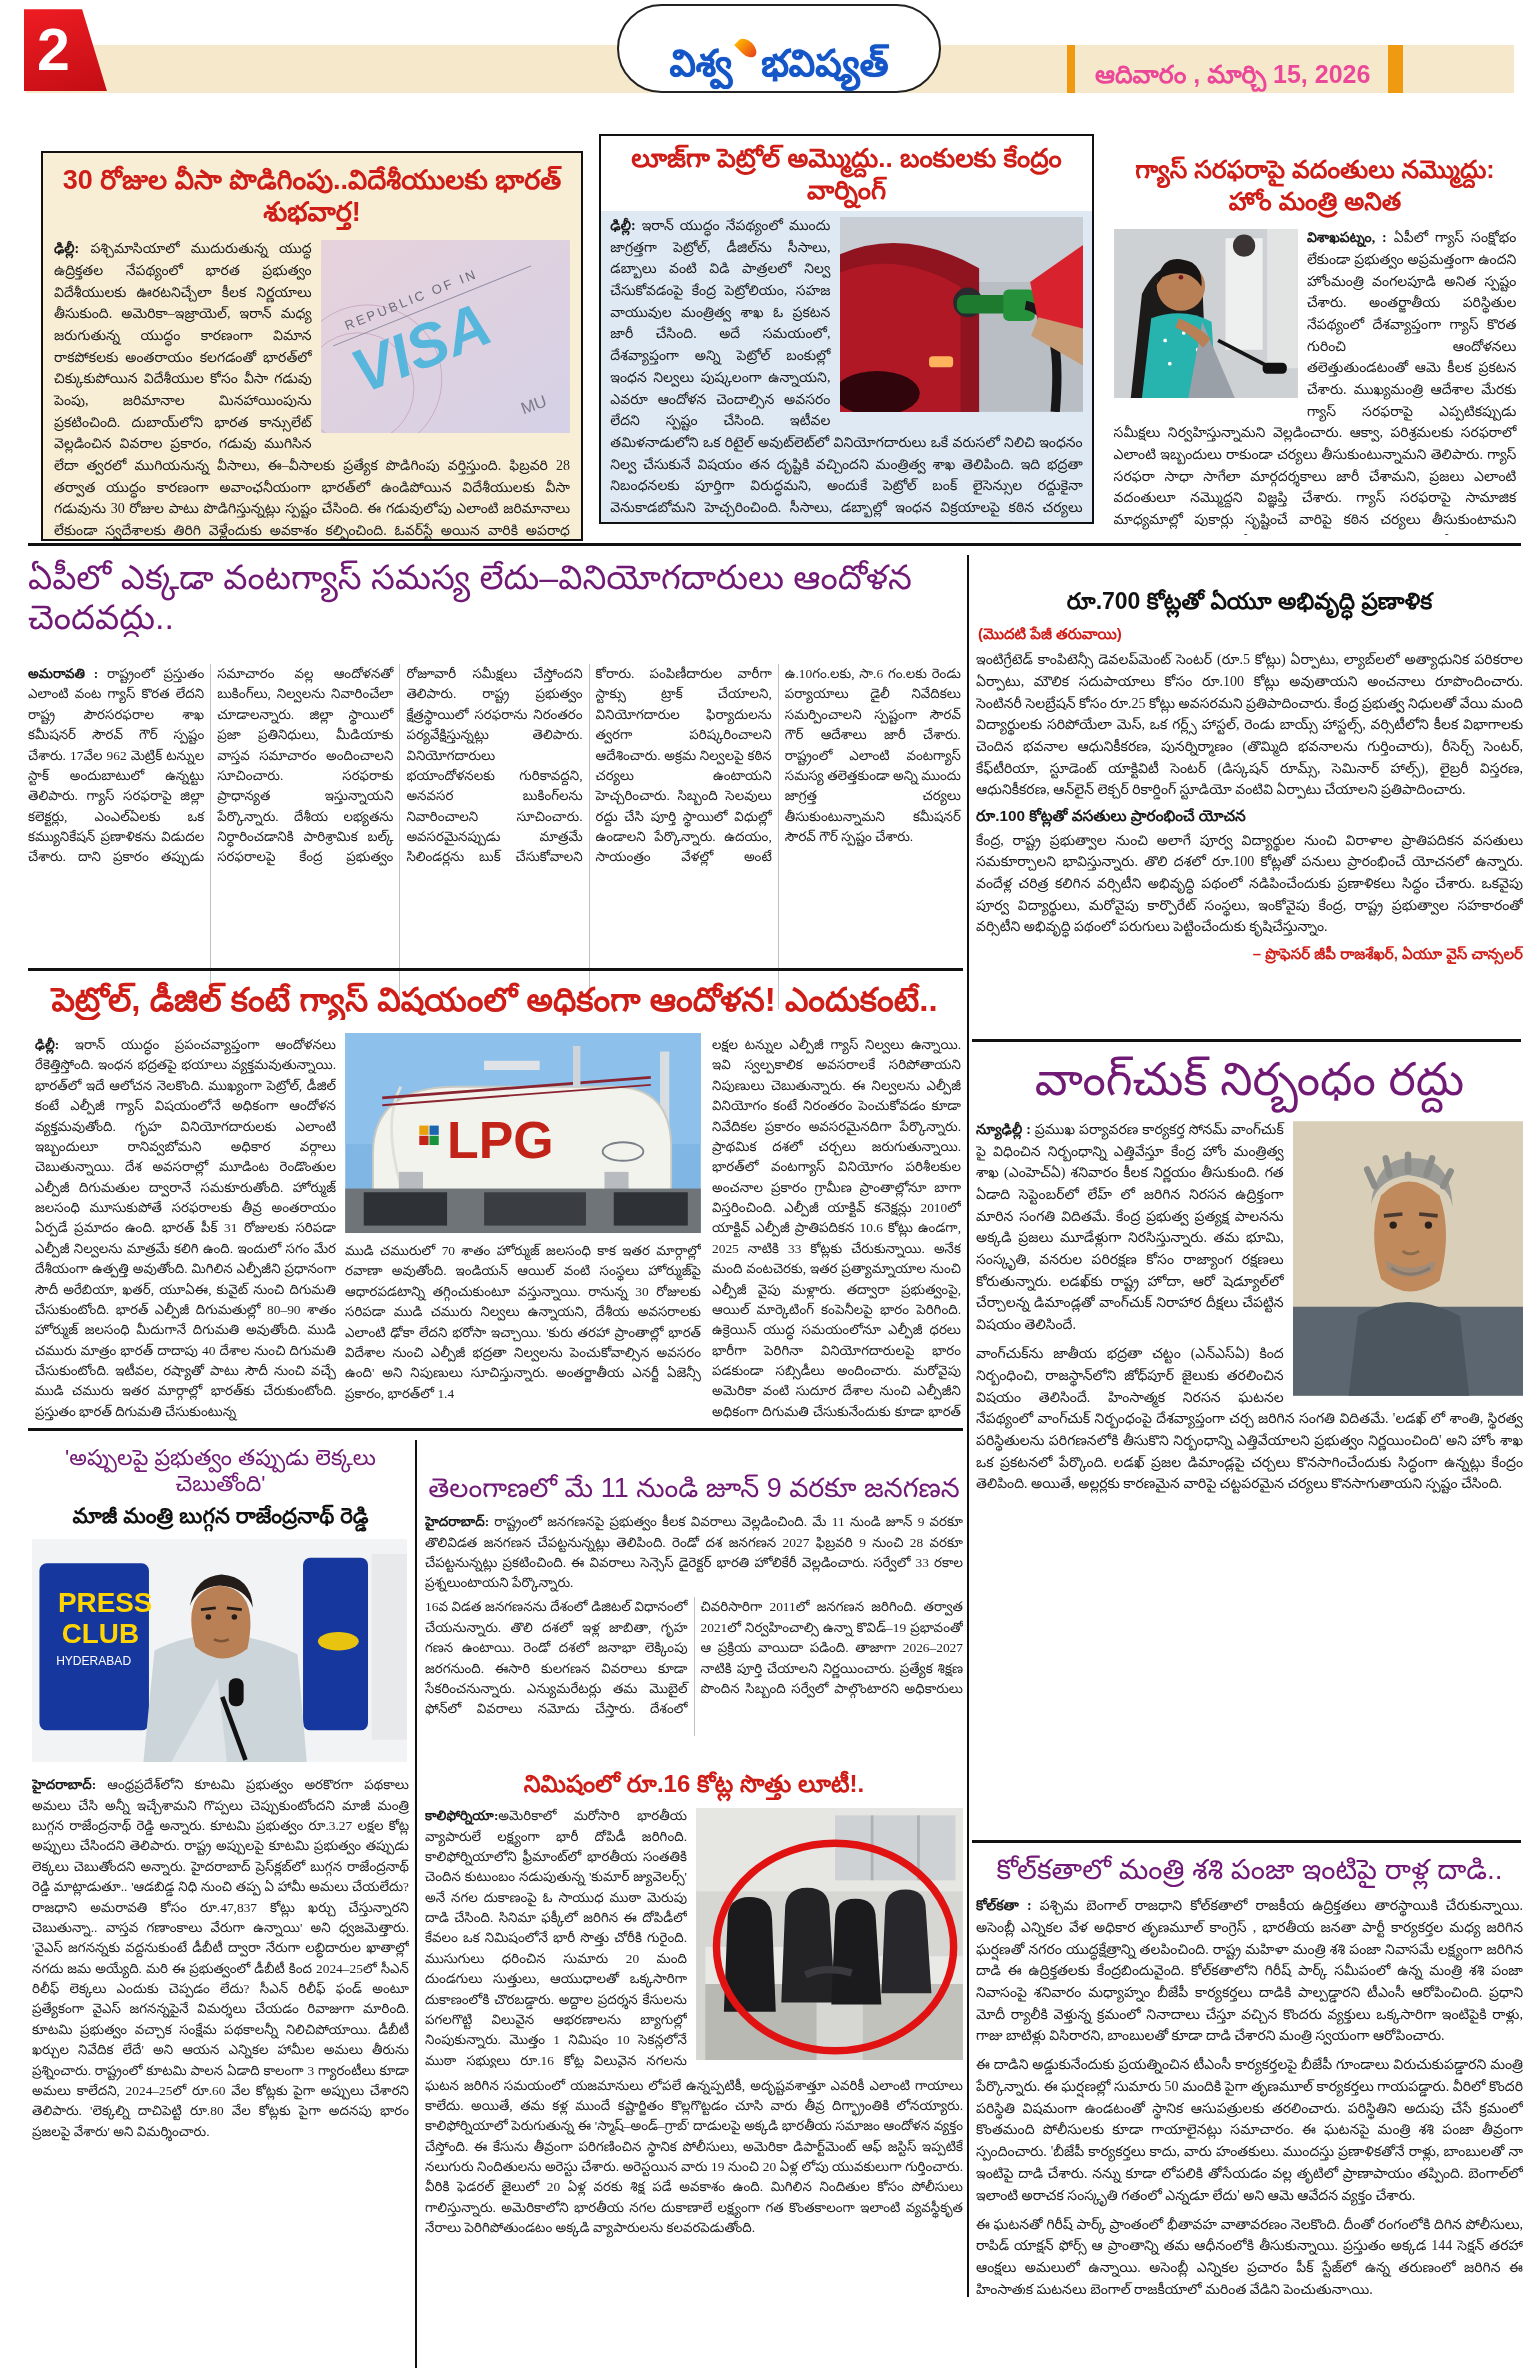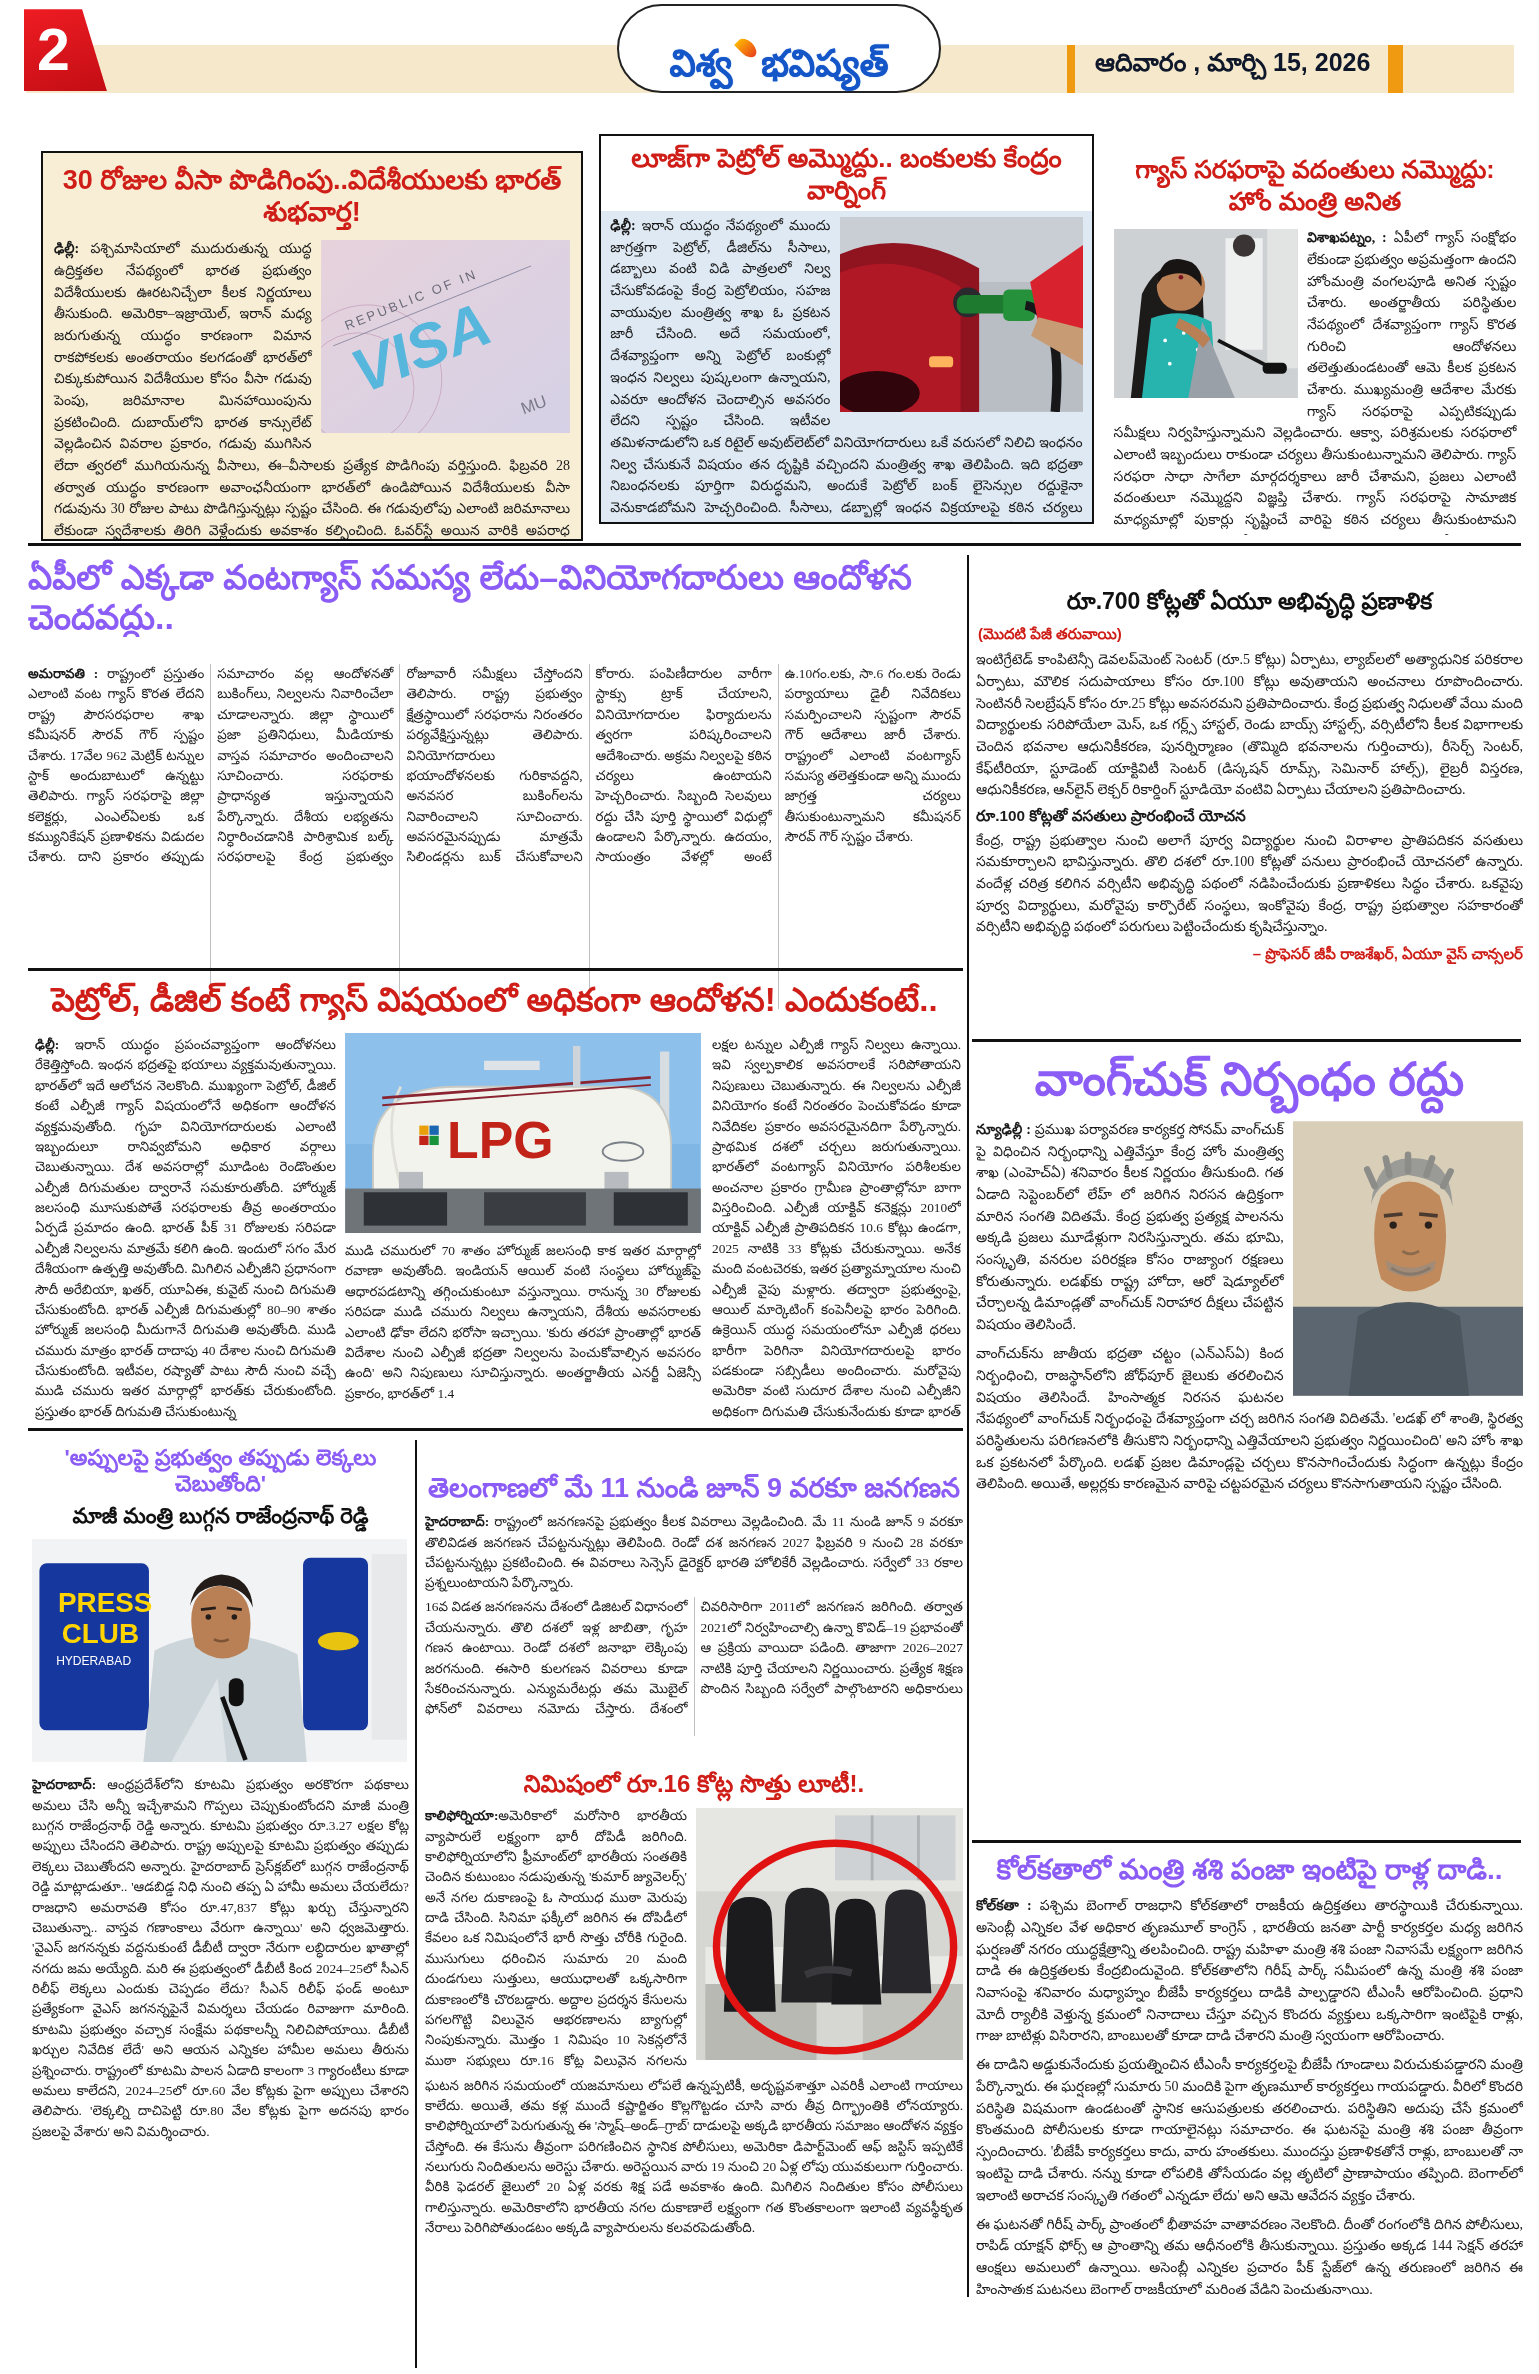--- a/index.html
+++ b/index.html
@@ -13,26 +13,26 @@
   .orange-cap{position:absolute;left:1388px;top:45px;width:15px;height:48px;background:#f09a12;}
   .pagenum{position:absolute;left:24px;top:9.3px;width:83px;height:82px;background:linear-gradient(160deg,#ef1c23,#c30d14);
            clip-path:polygon(0 0,70% 0,100% 100%,0 100%);display:flex;align-items:center;}
   .pagenum span{color:#fff;font-family:"Liberation Sans",sans-serif;font-weight:bold;font-size:59px;padding-left:13px;line-height:1;}
   .masthead{position:absolute;left:617px;top:3.7px;width:320px;height:85px;background:#fff;border:2.8px solid #222;
             border-radius:46px;display:flex;align-items:center;justify-content:center;gap:5.6px;}
   .masthead .mh{font-family:"Liberation Sans",sans-serif;font-weight:bold;font-size:37px;color:#1456c8;
                 text-shadow:0 0 0.9px #1456c8;margin-top:41px;}
   .flame{display:inline-block;width:14px;height:14px;background:linear-gradient(180deg,#ffb400,#e8431c);
          border-radius:0 50% 50% 50%;transform:rotate(-45deg) scaleY(1.6);margin:0 1.9px;}
-  .datebox{position:absolute;left:1095px;top:48px;width:278px;height:37px;font-family:"Liberation Sans",sans-serif;
-           font-weight:bold;font-size:25px;color:#0f172a;}
+  .datebox{position:absolute;left:1095px;top:60px;width:278px;height:37px;font-family:"Liberation Sans",sans-serif;
+           font-weight:bold;font-size:25px;color:#ec4899;}
   
   .art{position:absolute;overflow:hidden;}
   .hl-red{color:#cf1d17;font-family:"Liberation Sans",sans-serif;font-weight:bold;text-align:center;line-height:1.2;}
-  .hl-blue{color:#8b5cf6;font-family:"Liberation Sans",sans-serif;font-weight:bold;text-align:center;line-height:1.18;}
+  .hl-blue{color:#701a75;font-family:"Liberation Sans",sans-serif;font-weight:normal;text-align:center;line-height:1.18;}
   .hl-black{color:#111;font-family:"Liberation Sans",sans-serif;font-weight:bold;text-align:center;line-height:1.2;}
   .body-txt{font-size:14px;line-height:1.55;text-align:justify;}
   .body-sm{font-size:13.4px;line-height:1.52;text-align:justify;}
   .dl{font-weight:bold;}
   .img-right{float:right;margin:1.9px 0 5.6px 9.3px;}
   .img-left{float:left;margin:1.9px 9.3px 5.6px 0;}
   
   #visa-art{left:41px;top:145px;width:542px;height:390px;background:#f8eed6;border:2.8px solid #111;padding:7.4px 11px;box-sizing:border-box;margin-top:6px;}
   #petrol-art{left:599px;top:134px;width:495px;height:390px;background:#dfe9f3;border:2.8px solid #111;box-sizing:border-box;}
   #petrol-art .head-strip{background:#fff;padding:7.4px 5.6px 5.6px 5.6px;}

